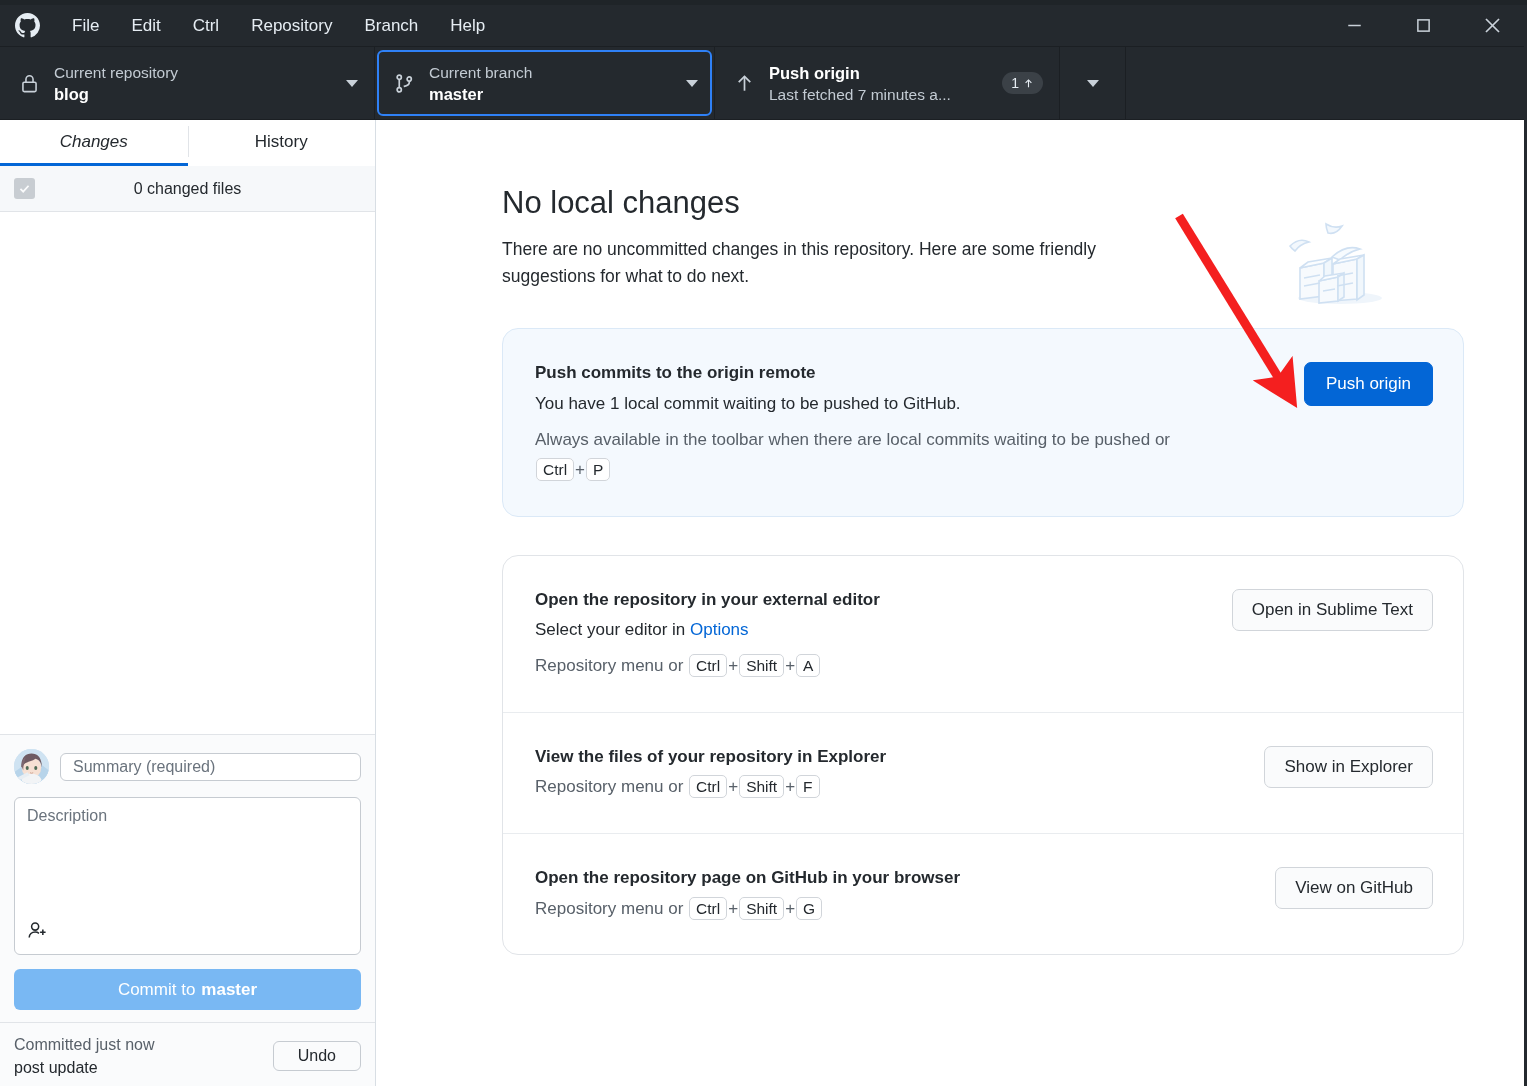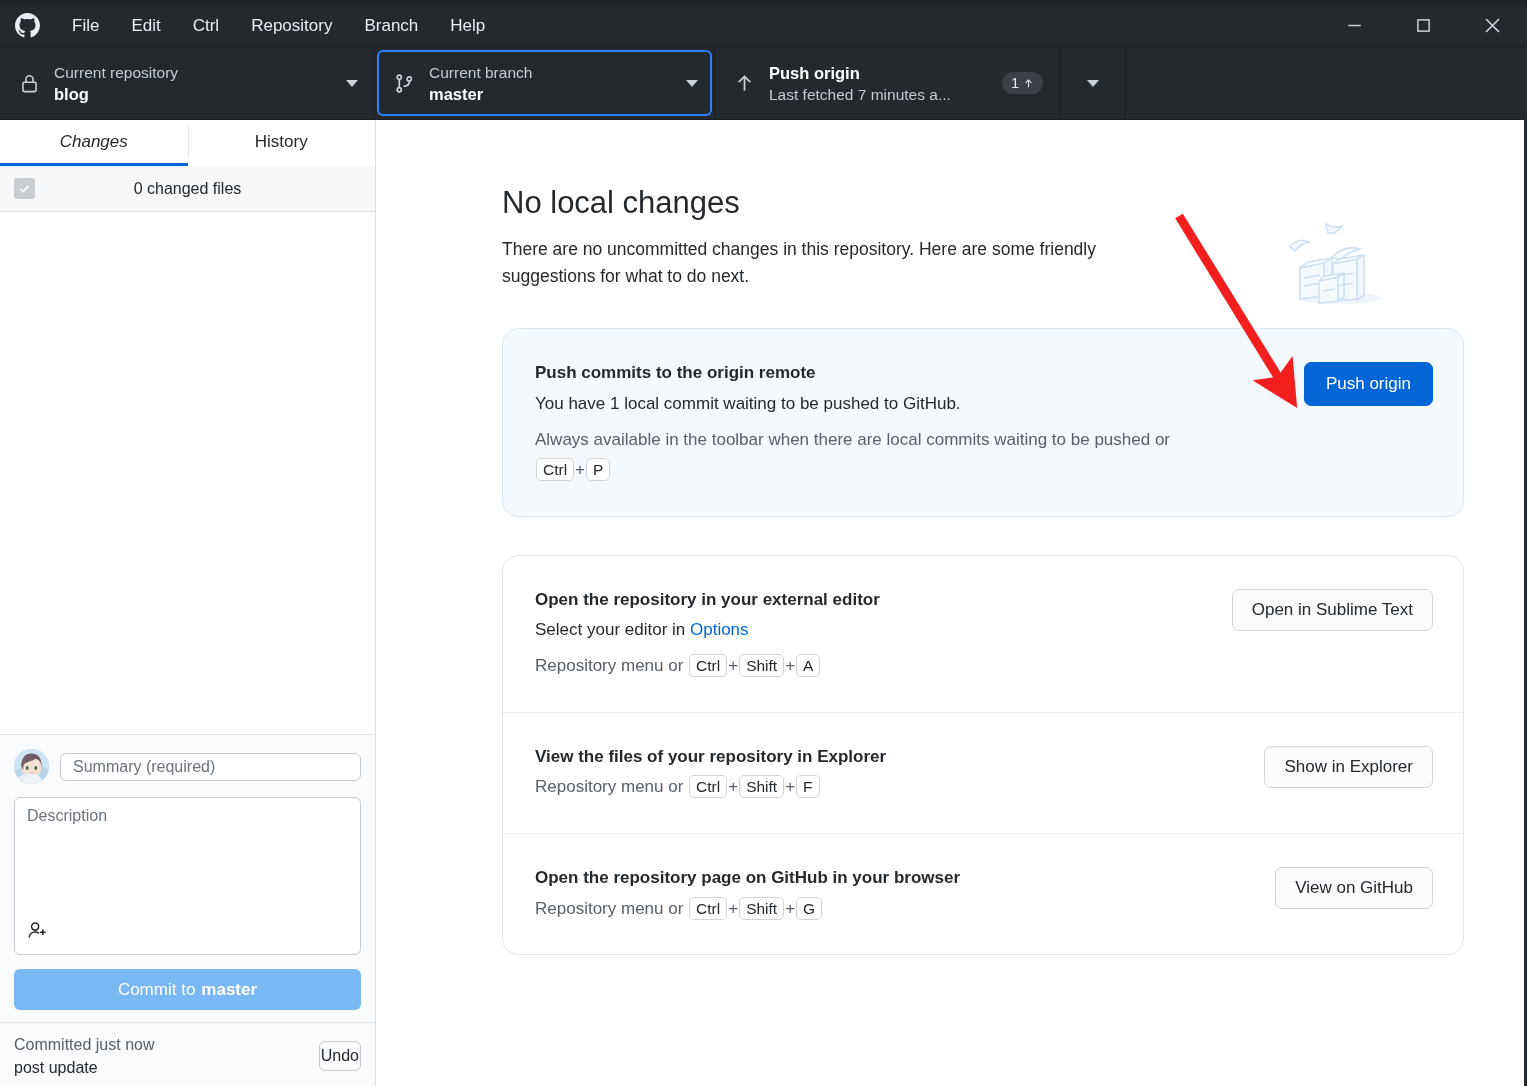--- a/index.html
+++ b/index.html
@@ -193,21 +193,21 @@
     background: #fafbfc;
     padding: 10px 14px 12px 14px;
     display: flex; align-items: center;
   }
   .committed-text { flex: 1; }
   .committed-line1 { font-size: 16px; color: #586069; line-height: 23px; }
   .committed-line2 { font-size: 16px; color: #24292e; line-height: 23px; }
   .undo-btn {
     border: 1px solid #c6cbd1; border-radius: 6px;
     background: #fafbfc; color: #24292e;
-    font-size: 16px; padding: 5px 1px;
+    font-size: 16px; padding: 5px 24px;
     font-family: "Liberation Sans", sans-serif;
     margin-left: 12px;
   }
 
   
   .main {
     flex: 1; background: #ffffff; position: relative;
     padding: 0 63px 0 126px;
     overflow: hidden;
   }

